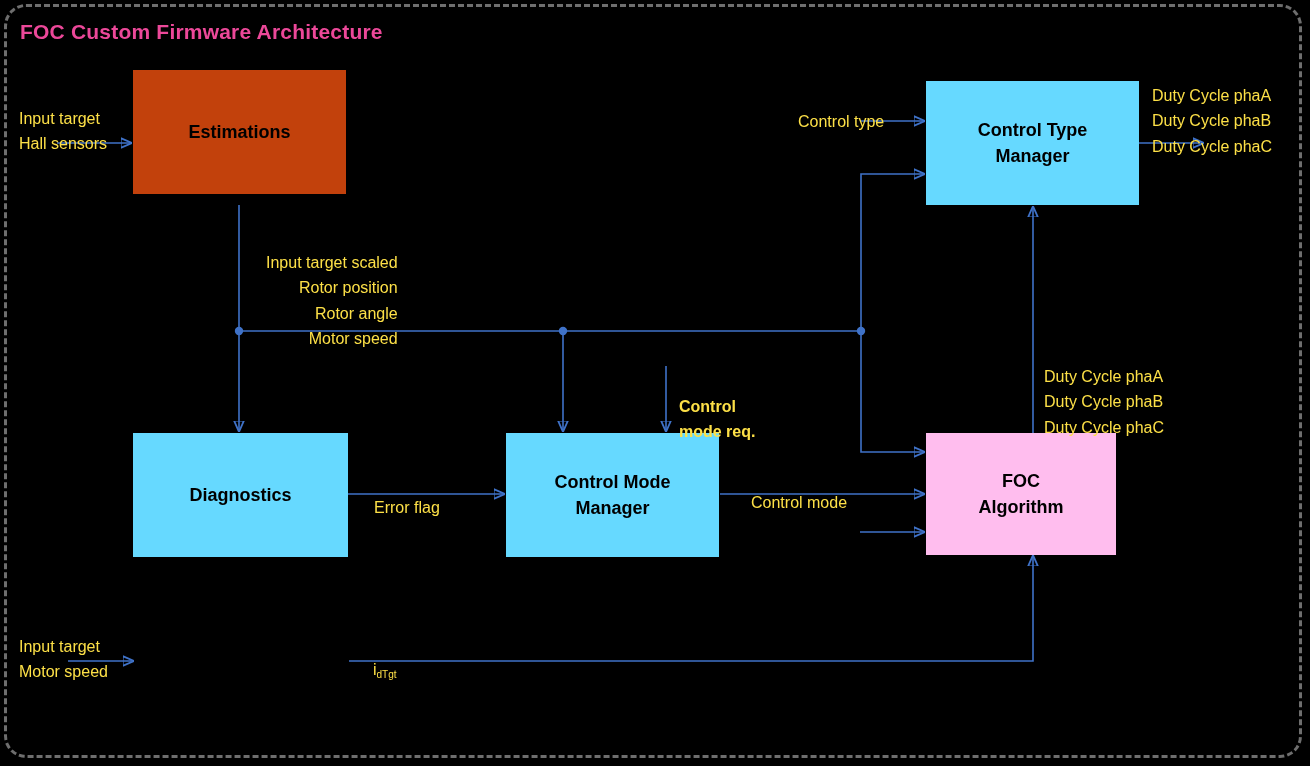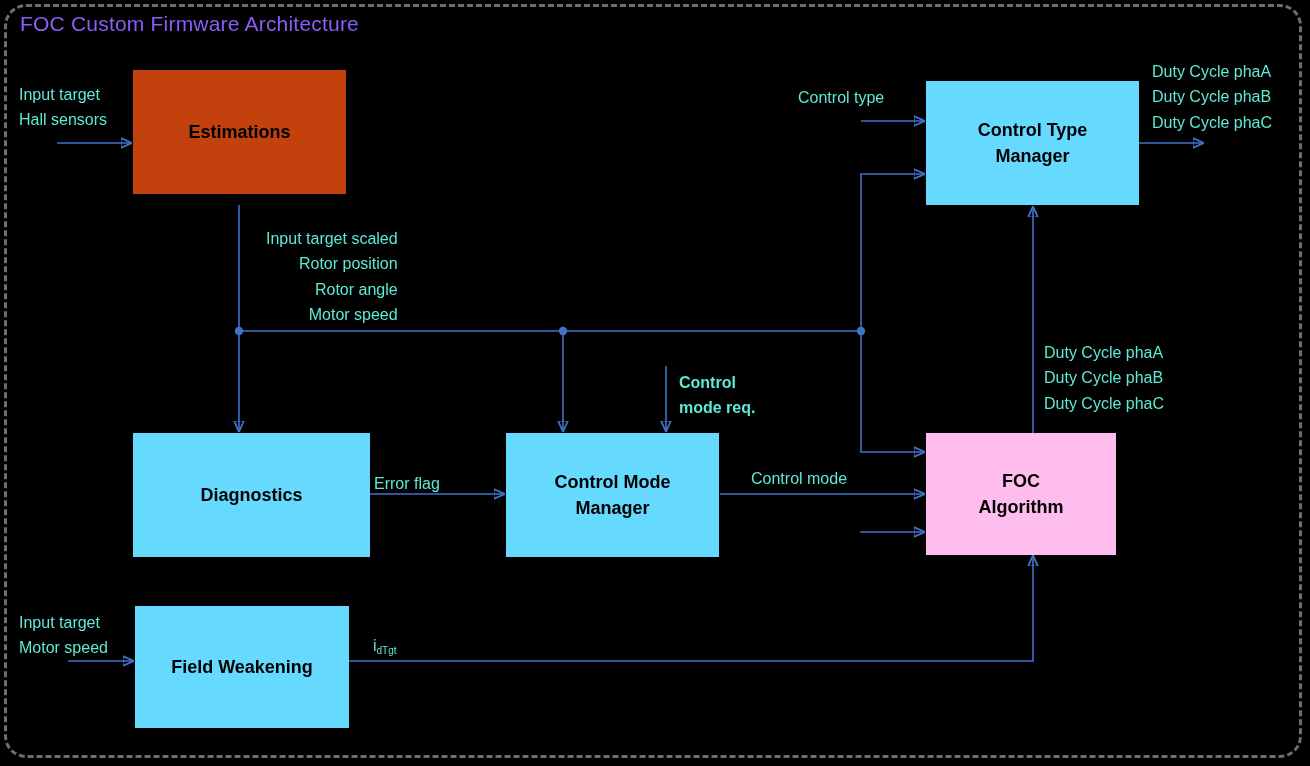--- a/index.html
+++ b/index.html
@@ -23,46 +23,47 @@
     width: 1298px;
     height: 754px;
     border: 3px dashed #6e6e6e;
     border-radius: 22px;
     box-sizing: border-box;
     pointer-events: none;
   }
   .diagram-title {
     position: absolute;
     left: 20px;
-    top: 12px;
+    top: 20px;
     font-size: 21px;
-    font-weight: normal;
-    color: #8b5cf6;
+    font-weight: bold;
+    color: #ec4899;
     letter-spacing: 0.2px;
     white-space: nowrap;
   }
   .node {
     position: absolute;
     box-sizing: border-box;
     display: flex;
     align-items: center;
     justify-content: center;
     text-align: center;
     font-size: 18px;
     font-weight: bold;
     color: #000000;
     line-height: 1.45;
     padding: 4px;
   }
   .edge-label {
     position: absolute;
-    color: #5eead4;
+    color: #fde047;
     font-size: 16px;
     line-height: 1.58;
     white-space: pre;
+    margin-top: 24px;
   }
   .edge-label.sub sub {
     font-size: 10px;
     vertical-align: baseline;
     position: relative;
     top: 3px;
   }
   svg.wires {
     position: absolute;
     left: 0;
@@ -129,23 +130,22 @@
 
     <line x1="1033" y1="433" x2="1033" y2="207" marker-end="url(#arrow)"></line>
 
     <line x1="68" y1="661" x2="133" y2="661" marker-end="url(#arrow)"></line>
 
     <polyline points="349,661 1033,661 1033,556" marker-end="url(#arrow)"></polyline>
   </svg>
 
   <div class="node" style="left:133px; top:70px; width:213px; height:124px; background:#c2410c;">Estimations</div>
 
-  <div class="node" style="left:133px; top:433px; width:237px; height:124px; background:#66d9ff;">Diagnostics</div>
+  <div class="node" style="left:133px; top:433px; width:215px; height:124px; background:#66d9ff;">Diagnostics</div>
 
-  <div class="node" style="left:135px; top:606px; width:214px; height:122px; background:#66d9ff;">Field Weakening</div>
 
   <div class="node" style="left:506px; top:433px; width:213px; height:124px; background:#66d9ff; white-space:pre-line;">Control Mode
 Manager</div>
 
   <div class="node" style="left:926px; top:81px; width:213px; height:124px; background:#66d9ff; white-space:pre-line;">Control Type
 Manager</div>
 
   <div class="node" style="left:926px; top:433px; width:190px; height:122px; background:#ffbdee; white-space:pre-line;">FOC
 Algorithm</div>
 

